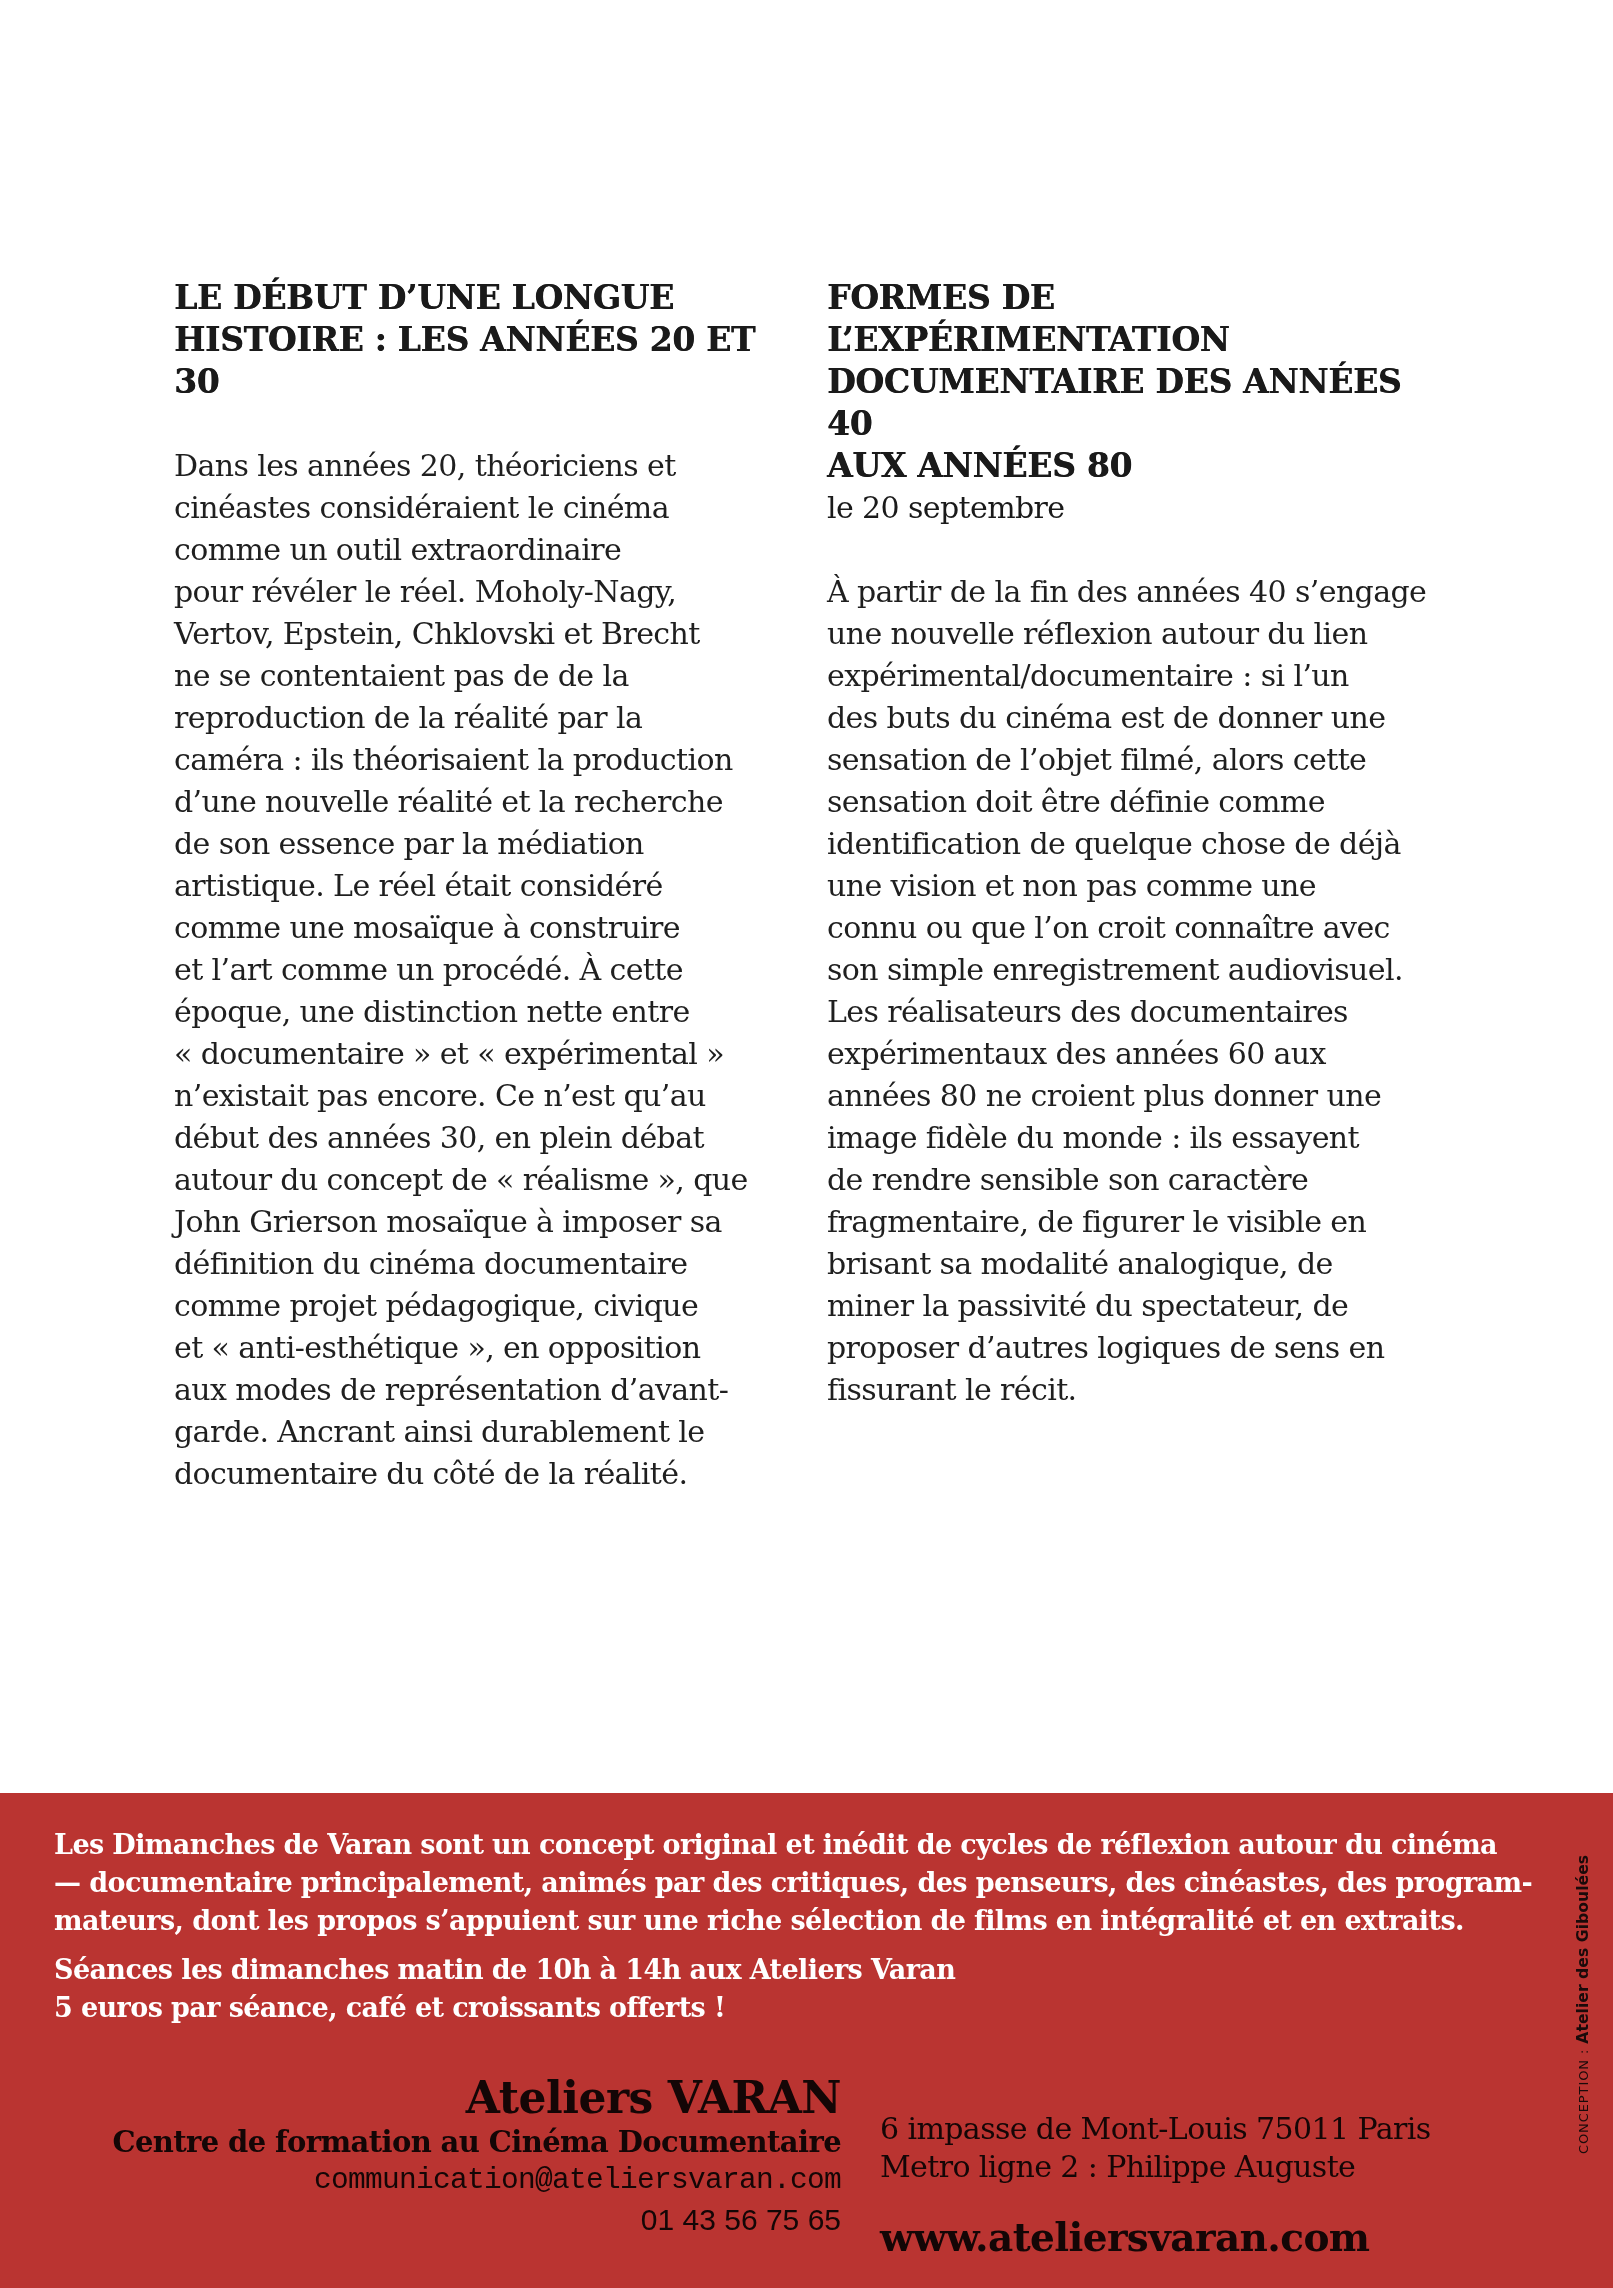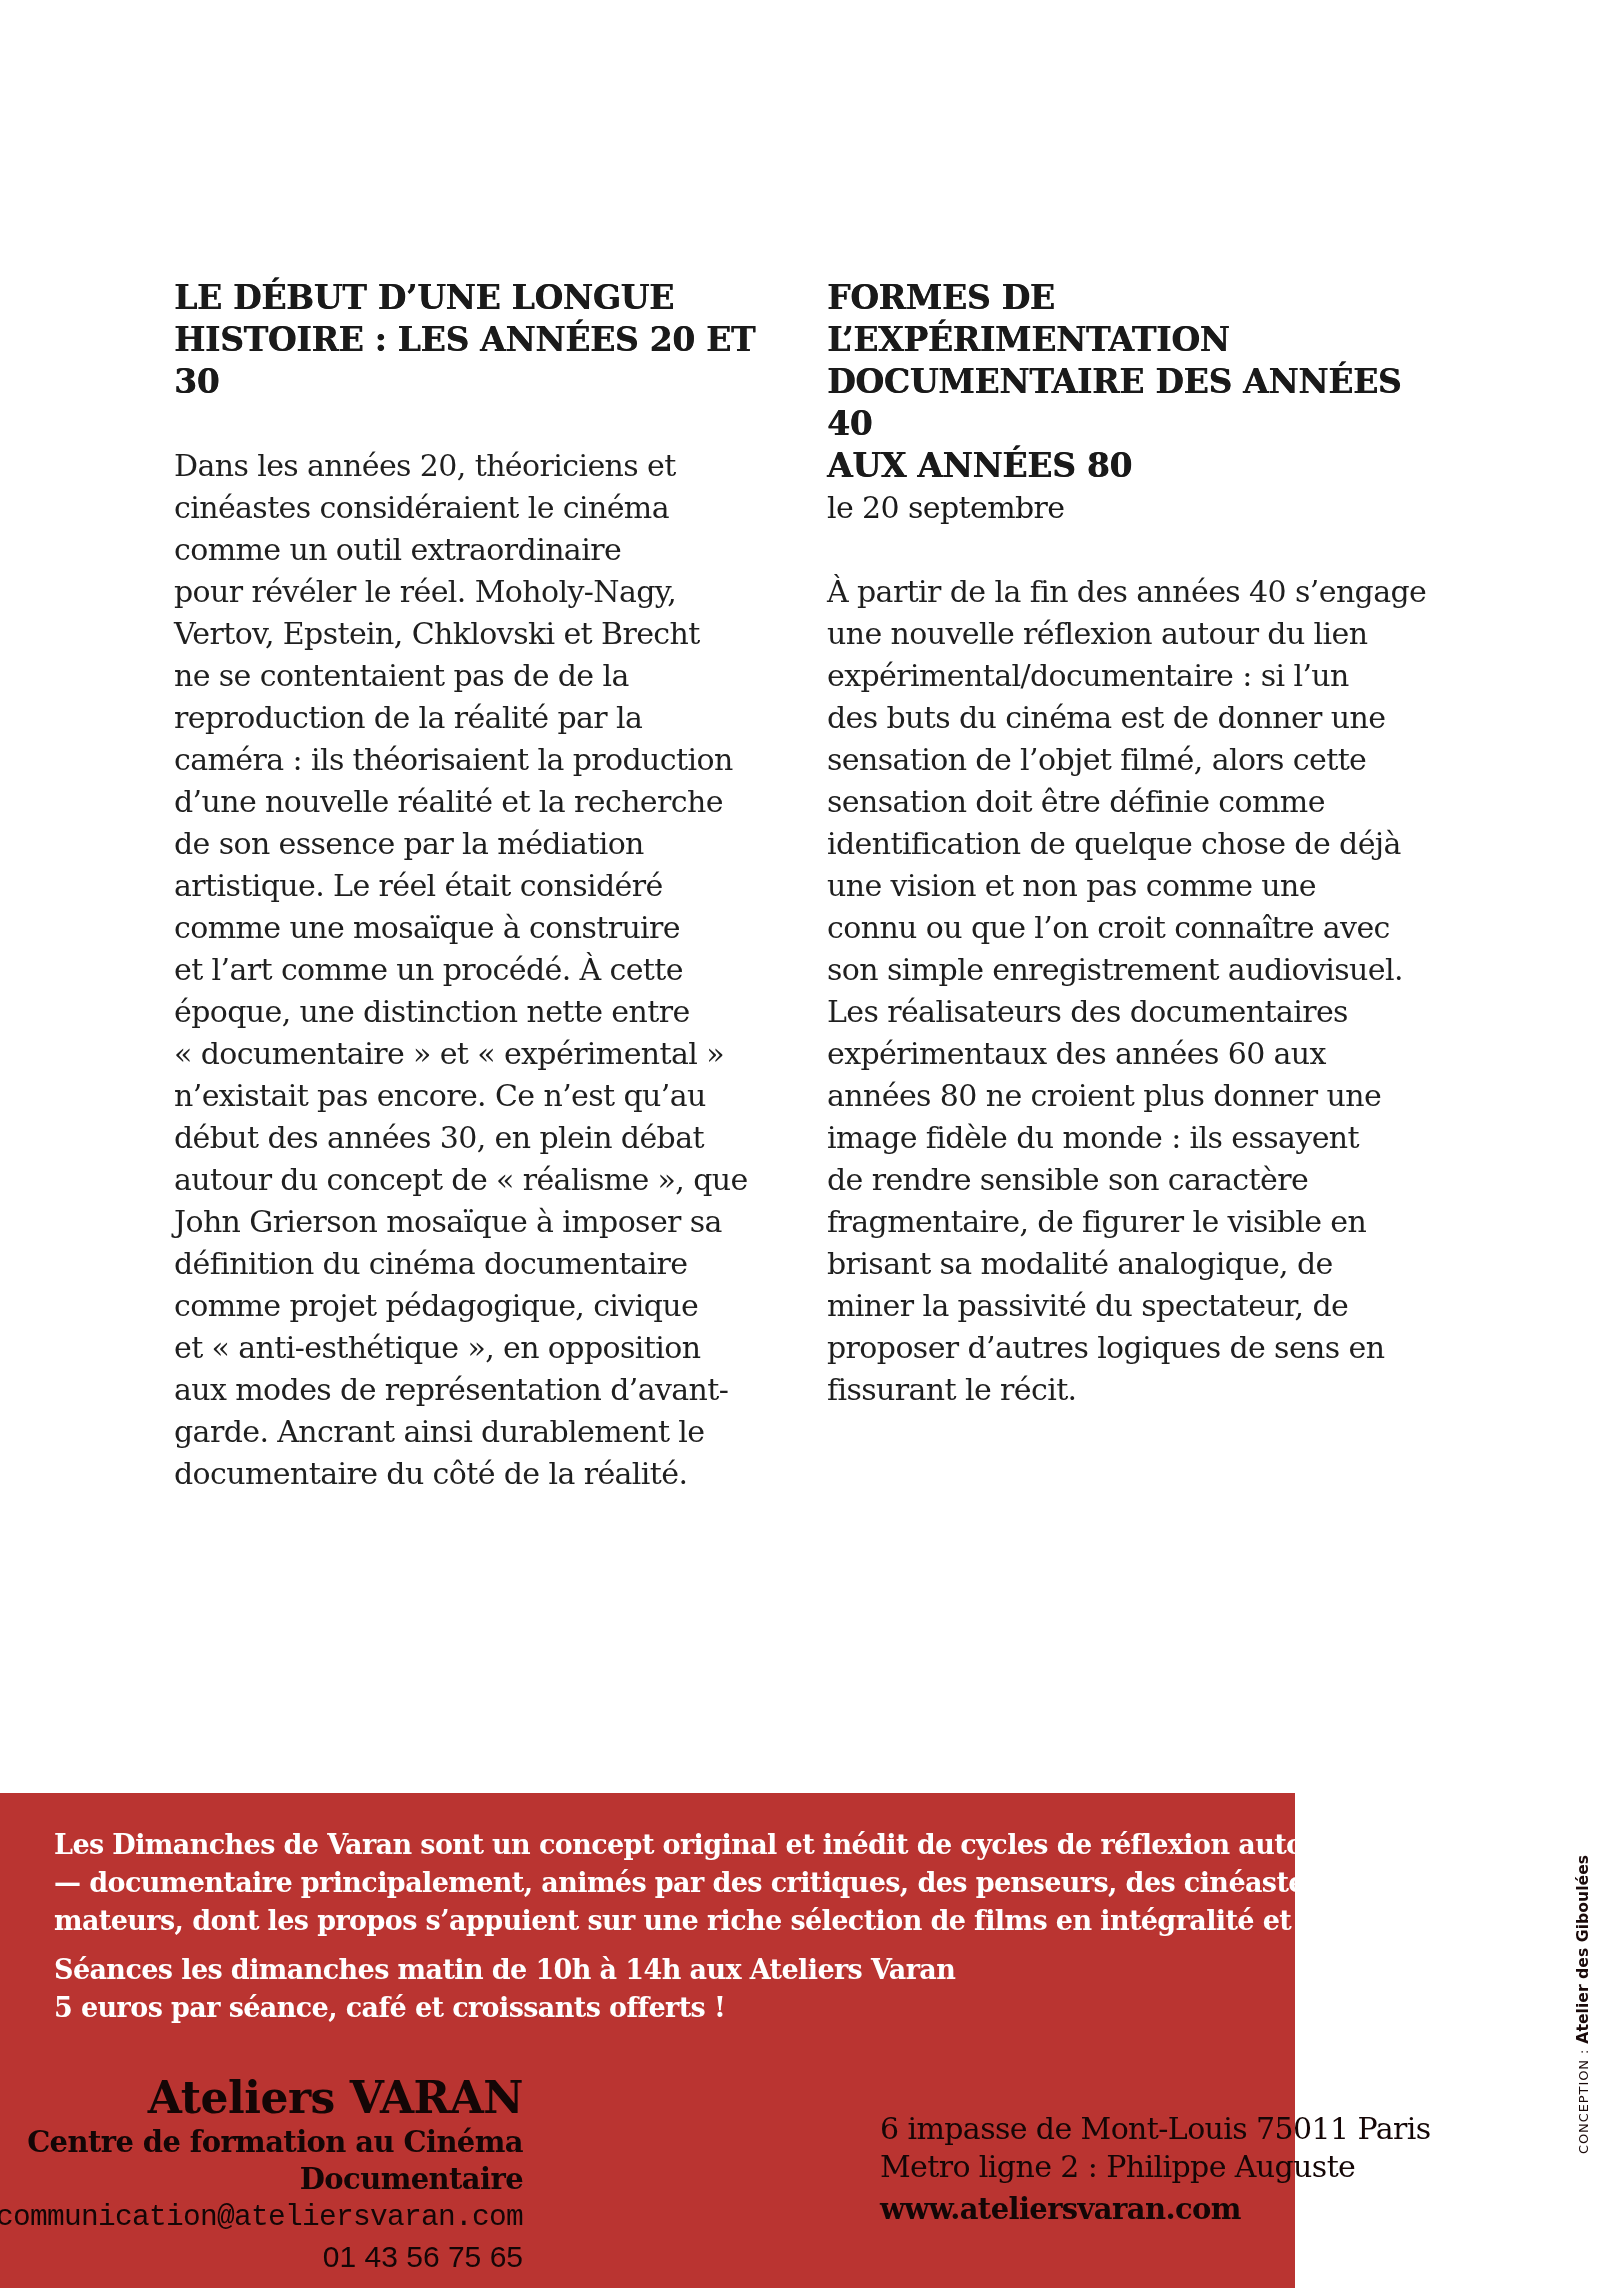--- a/index.html
+++ b/index.html
@@ -17,21 +17,21 @@
       text-shadow: 0.4px 0 0 #1a1a1a;
     }
     .h-date { margin: 0; font-size: 30px; line-height: 42px; color: #1a1a1a; letter-spacing: -0.6px; }
     .body-text {
       margin: 42px 0 10px 0; font-size: 30px; line-height: 42px; color: #1f1f1f;
       letter-spacing: -0.6px;
     }
     .body-text .ln { display: block; white-space: nowrap; }
 
     .footer {
-      position: absolute; left: 0; top: 1793px; width: 1295px; height: 496px;
+      position: absolute; left: 0; top: 1793px; width: 1613px; height: 496px;
       background: #ba3431; color: #ffffff;
     }
     .intro {
       position: absolute; left: 54px; top: 33px; width: 1495px;
       font-family: "DejaVu Serif", serif; font-weight: bold;
       font-size: 27px; line-height: 38px; letter-spacing: -0.6px; color: #ffffff;
     }
     .intro p { margin: 0 0 11px 0; }
     .intro .ln { display: block; white-space: nowrap; }
 
@@ -40,21 +40,21 @@
     }
     .org-name { font-size: 44px; line-height: 52px; font-weight: bold; letter-spacing: -0.5px; }
     .org-sub { font-size: 29px; line-height: 37px; font-weight: bold; letter-spacing: -0.6px; }
     .org-email { font-size: 30px; line-height: 39px; letter-spacing: -0.7px; font-family: Liberation Mono, monospace; font-weight: normal; font-size: 29.5px; }
     .org-phone { font-size: 30px; line-height: 39px; font-family: "Liberation Sans", sans-serif; }
 
     .addr {
       position: absolute; left: 880px; top: 317px; color: #140606;
     }
     .addr-line { font-size: 30px; line-height: 38px; letter-spacing: -0.6px; white-space: nowrap; }
-    .addr-web { font-size: 29px; line-height: 46px; font-weight: bold; letter-spacing: -0.6px; }
+    .addr-web { font-size: 39px; line-height: 46px; font-weight: bold; letter-spacing: -0.6px; margin-top: 28px; }
 
     .credit {
       position: absolute; left: 1573px; top: 2154px; transform-origin: 0 0;
       transform: rotate(-90deg); white-space: nowrap; color: #1a0a0a;
       font-family: "DejaVu Sans", sans-serif;
     }
     .credit-label { font-size: 13px; letter-spacing: 0.9px; }
     .credit-name { font-size: 15.7px; font-weight: bold; }
   </style>
 </head>

